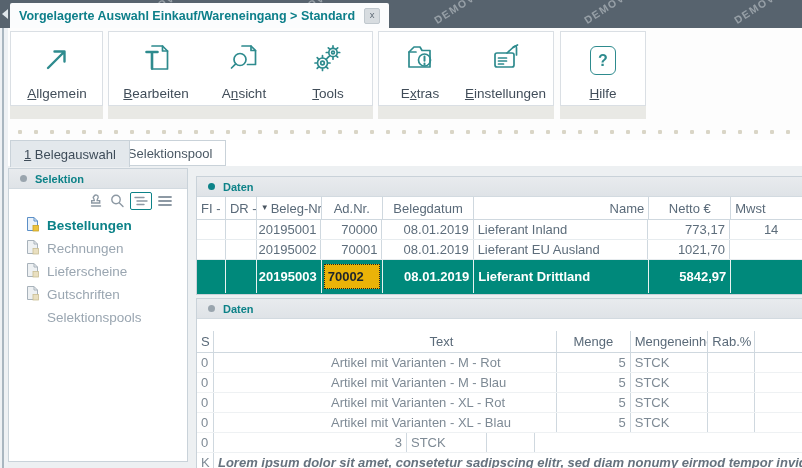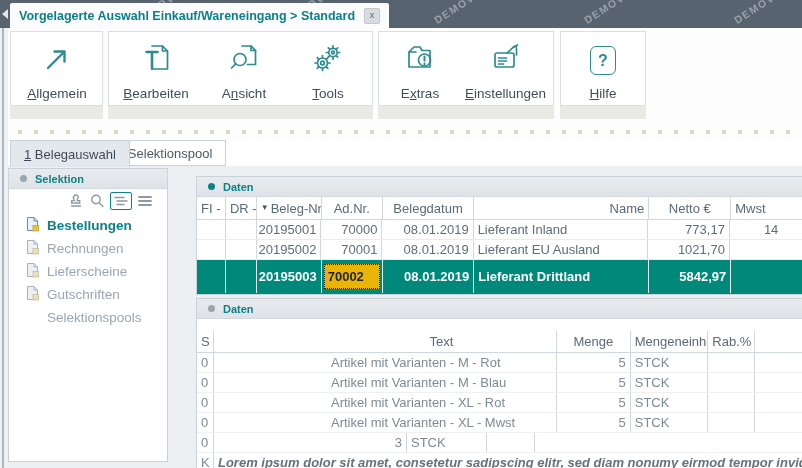--- a/index.html
+++ b/index.html
@@ -41,21 +41,21 @@
             font-size:13px;border:1px solid #c9d2d9;box-sizing:border-box;white-space:nowrap;cursor:default;}
   .page-tab.active{left:10px;background:#e3e8ec;color:#3e4c59;font-weight:400;height:27px;z-index:3;border-bottom:none;}
   .page-tab.inactive{left:103px;background:#ffffff;color:#4a5864;}
 
   
   .content-bg{position:absolute;left:8px;top:166px;width:794px;height:302px;background:#edf0f2;}
   .left-strip{position:absolute;left:0;top:28px;width:8px;height:440px;background:#eef1f4;}
   .left-strip:before{content:"";position:absolute;left:2px;top:0;width:2px;height:100%;background:#a9b6c0;}
 
   
-  .sidebar{position:absolute;left:8px;top:168px;width:160px;height:294px;background:#fff;
+  .sidebar{position:absolute;left:8px;top:168px;width:180px;height:294px;background:#fff;
            border:1px solid #c9d2d9;box-sizing:border-box;}
   .panel-hd{height:19px;background:linear-gradient(#e8ebee,#dfe3e7);display:flex;align-items:center;
             gap:8px;padding-left:11px;border-bottom:1px solid #d2dae0;}
   .bullet{width:7px;height:7px;border-radius:50%;}
   .bullet.teal{background:#0c8288;}
   .bullet.gray{background:#9aa5ae;}
   .panel-hd-label{font-size:11px;font-weight:700;color:#0d8288;}
   .side-icons{display:flex;justify-content:flex-end;align-items:center;gap:5px;padding:3px 14px 2px 0;}
   .side-icons svg{display:block;stroke:#8d99a4;fill:none;stroke-width:1.4;stroke-linecap:round;}
   .sel-box{border:1px solid #0c8288;border-radius:2px;padding:1px;}
@@ -388,21 +388,21 @@
       <div class="cell t2c2">Artikel_mit_Variante</div>
       <div class="cell t2c3">Artikel mit Varianten - XL - Rot</div>
       <div class="cell t2c4 num">5</div>
       <div class="cell t2c5">STCK</div>
       <div class="cell t2c6"></div>
       <div class="cell t2c7"></div>
     </div>
     <div class="t2-row">
       <div class="cell t2c1">0</div>
       <div class="cell t2c2">Artikel_mit_Variante</div>
-      <div class="cell t2c3">Artikel mit Varianten - XL - Mwst</div>
+      <div class="cell t2c3">Artikel mit Varianten - XL - Blau</div>
       <div class="cell t2c4 num">5</div>
       <div class="cell t2c5">STCK</div>
       <div class="cell t2c6"></div>
       <div class="cell t2c7"></div>
     </div>
     <div class="t2-row">
       <div class="cell t2c1">0</div>
       <div class="cell t2c2">Artikel_mit_Attribute</div>
       <div class="cell t2c4 num">3</div>
       <div class="cell t2c5">STCK</div>

